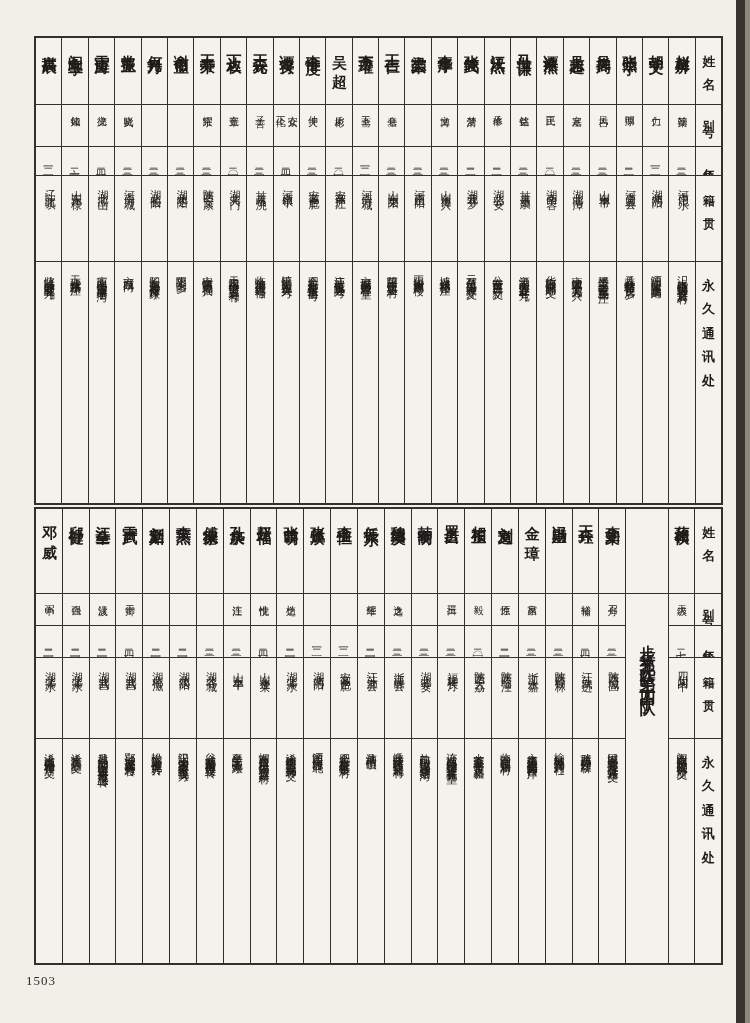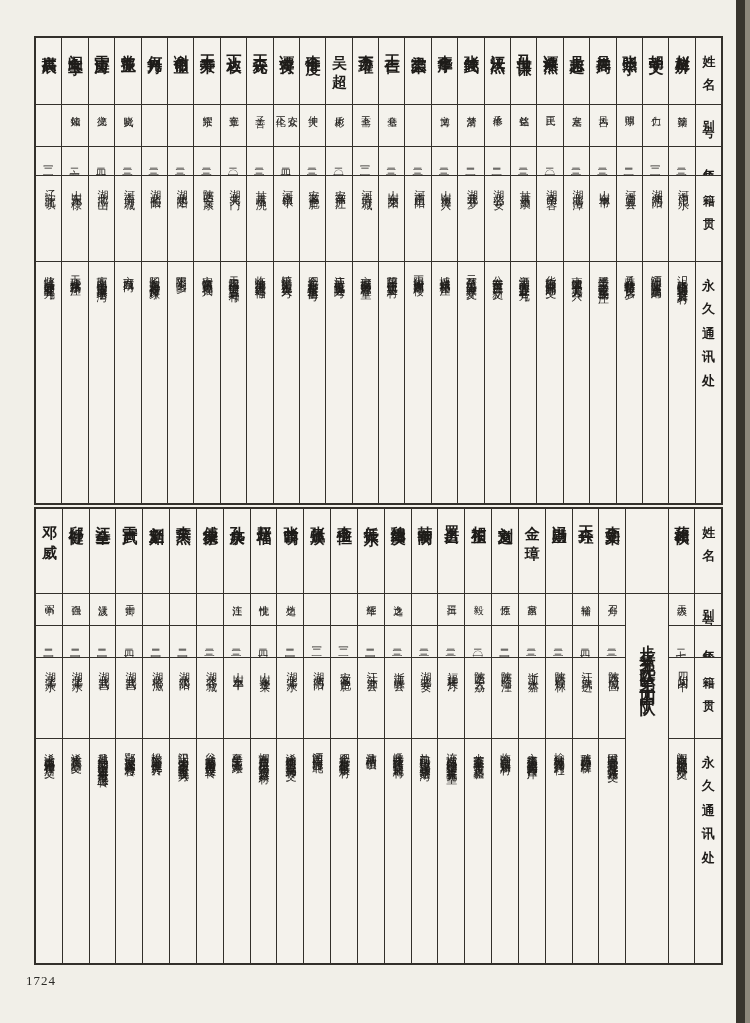--- a/index.html
+++ b/index.html
@@ -425,15 +425,15 @@
     </div>
     <div class="col">
       <div class="cell name hdr hname v">姓名</div>
       <div class="cell alias hdr halias v">别号</div>
       <div class="cell age hdr hage v">年龄</div>
       <div class="cell native hdr hnative v">籍贯</div>
       <div class="cell address hdr haddr v">永久通讯处</div>
     </div>
   </div>
 
-<div class="page-number">1724</div>
+<div class="page-number">1503</div>
 <div class="book-edge edge-dark"></div>
 <div class="book-edge edge-light"></div>
 
 </body></html>

